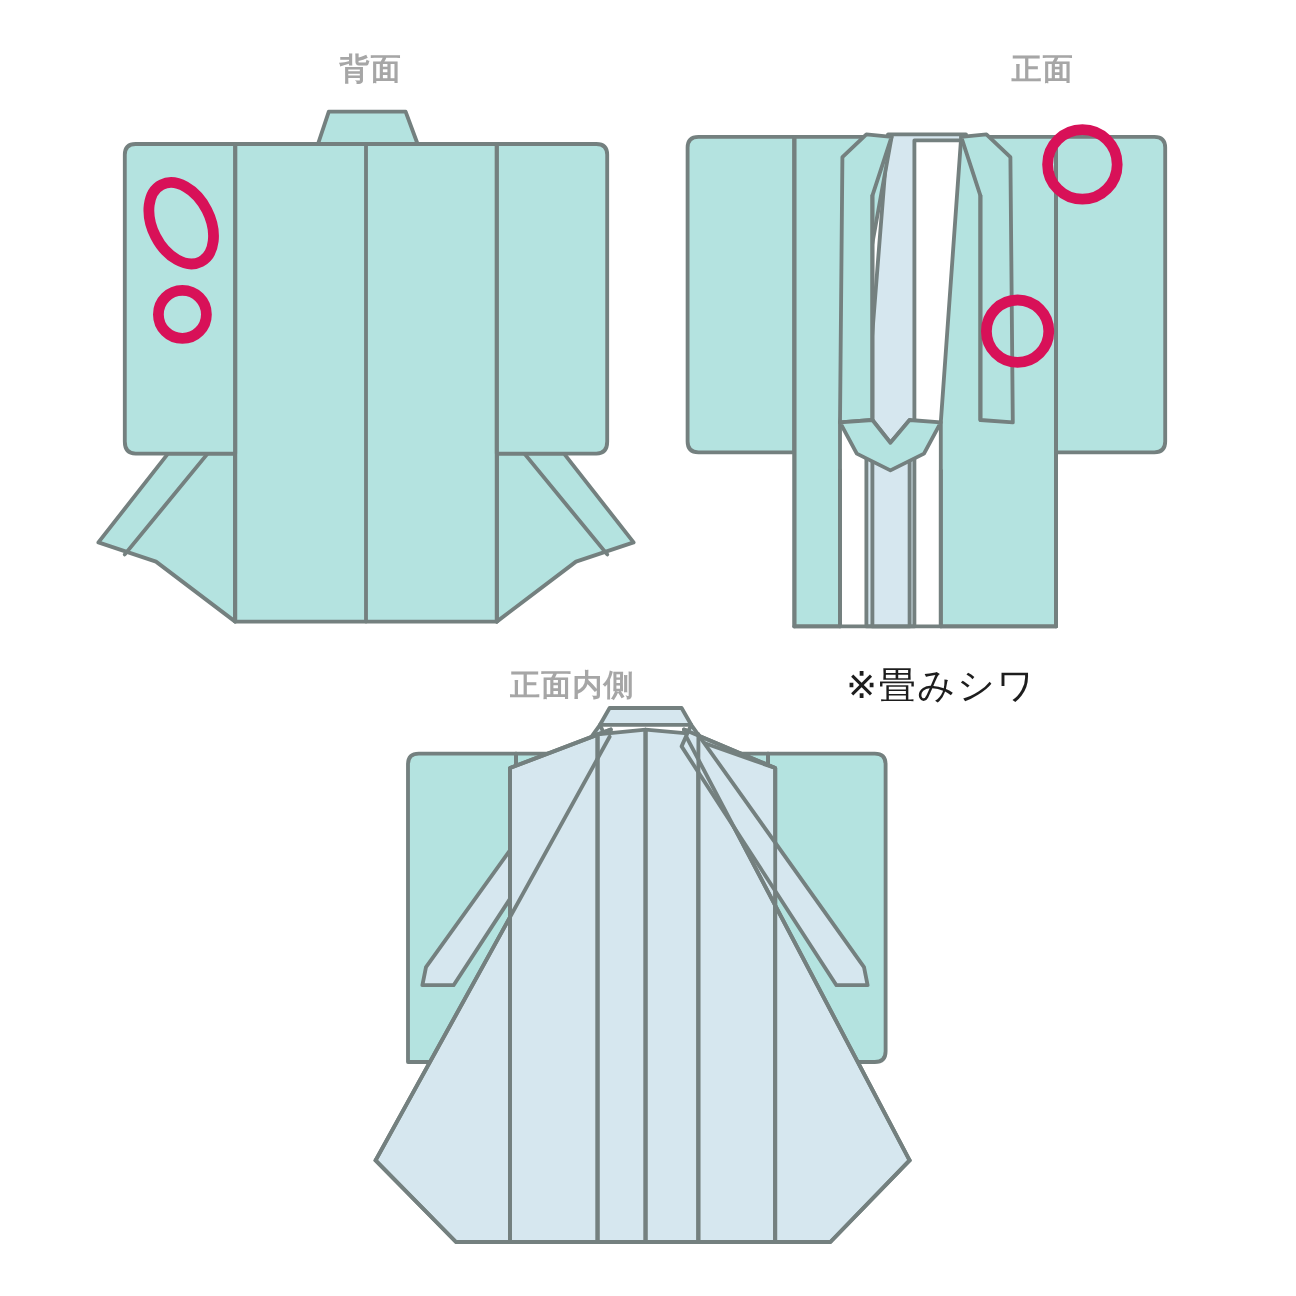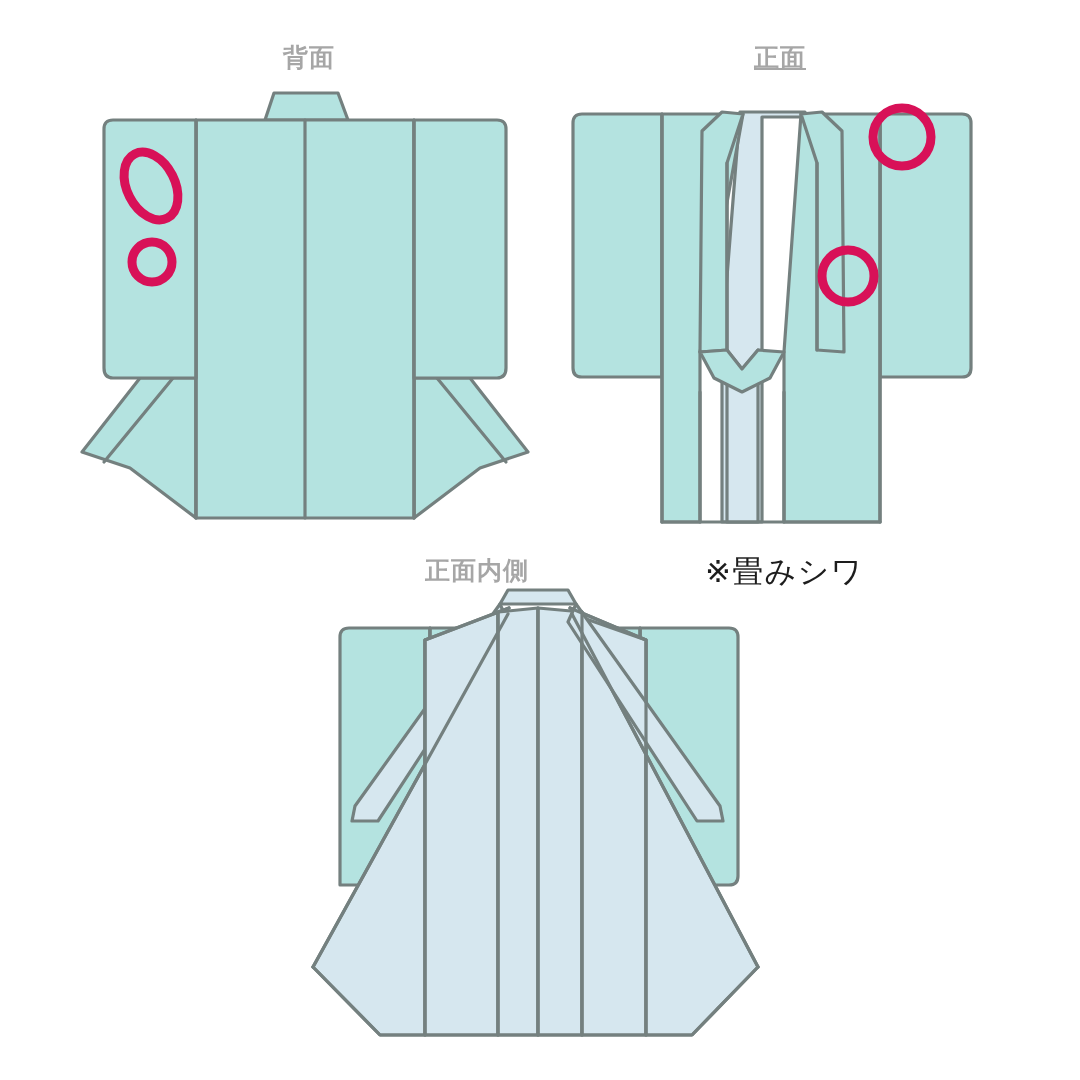--- a/index.html
+++ b/index.html
@@ -48,22 +48,21 @@
   #label-back {
     left: 194px;
     top: 41px;
     width: 230px;
     text-align: center;
   }
   #label-front {
     left: 665px;
     top: 41px;
     width: 230px;
-    text-align: center;
-    text-decoration: underline;
+    text-align: right;
   }
   #label-inside {
     left: 425px;
     top: 554px;
     width: 230px;
     text-align: left;
   }
   #label-wrinkle {
     left: 705px;
     top: 551px;

